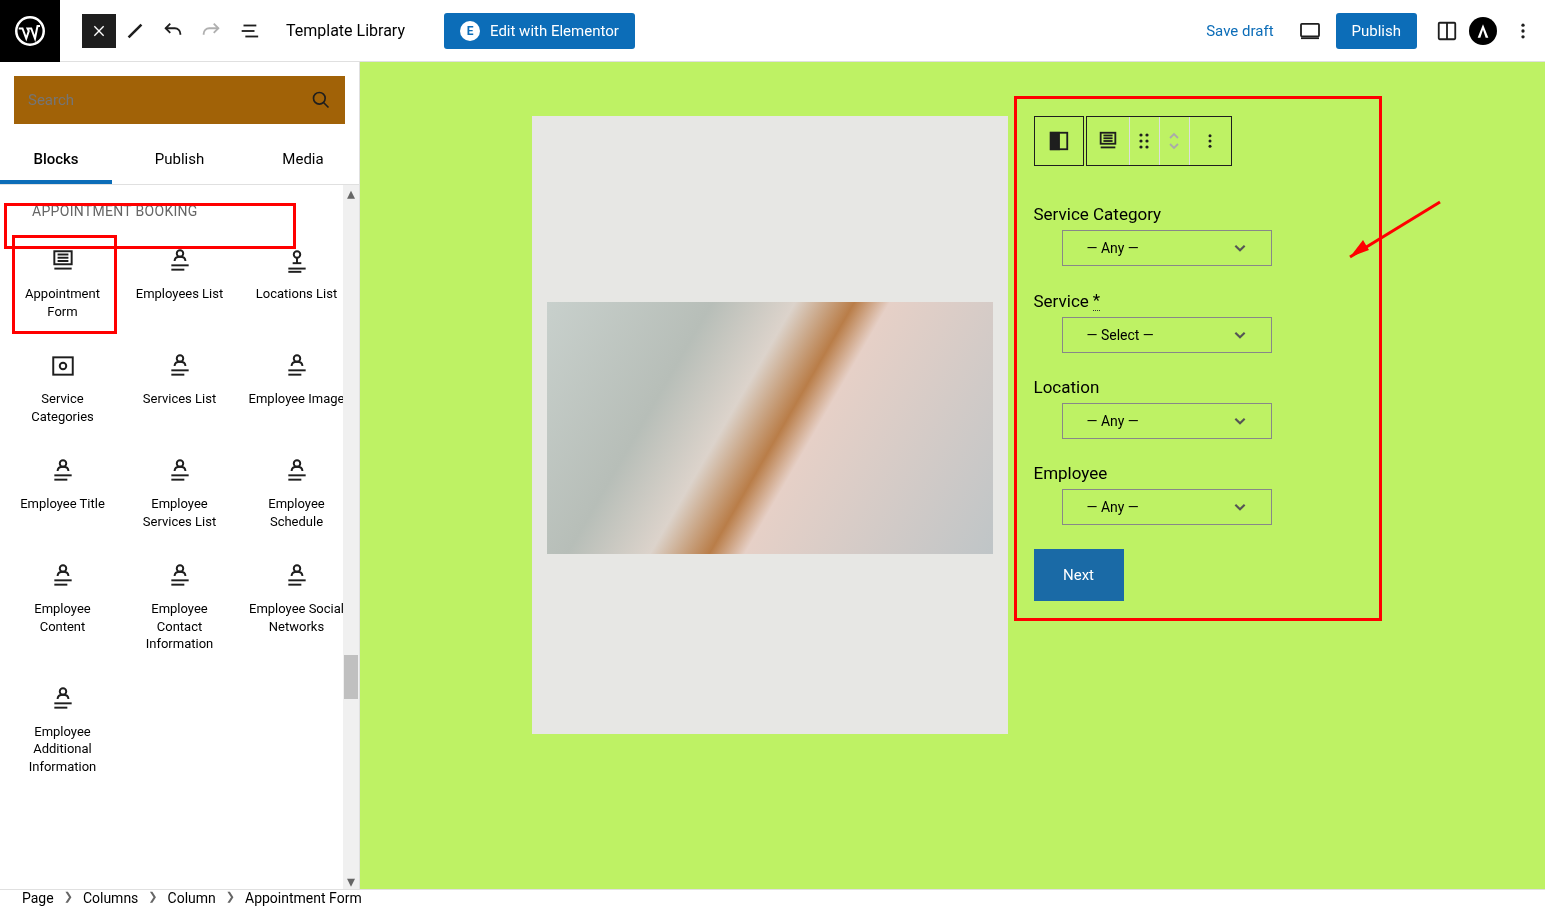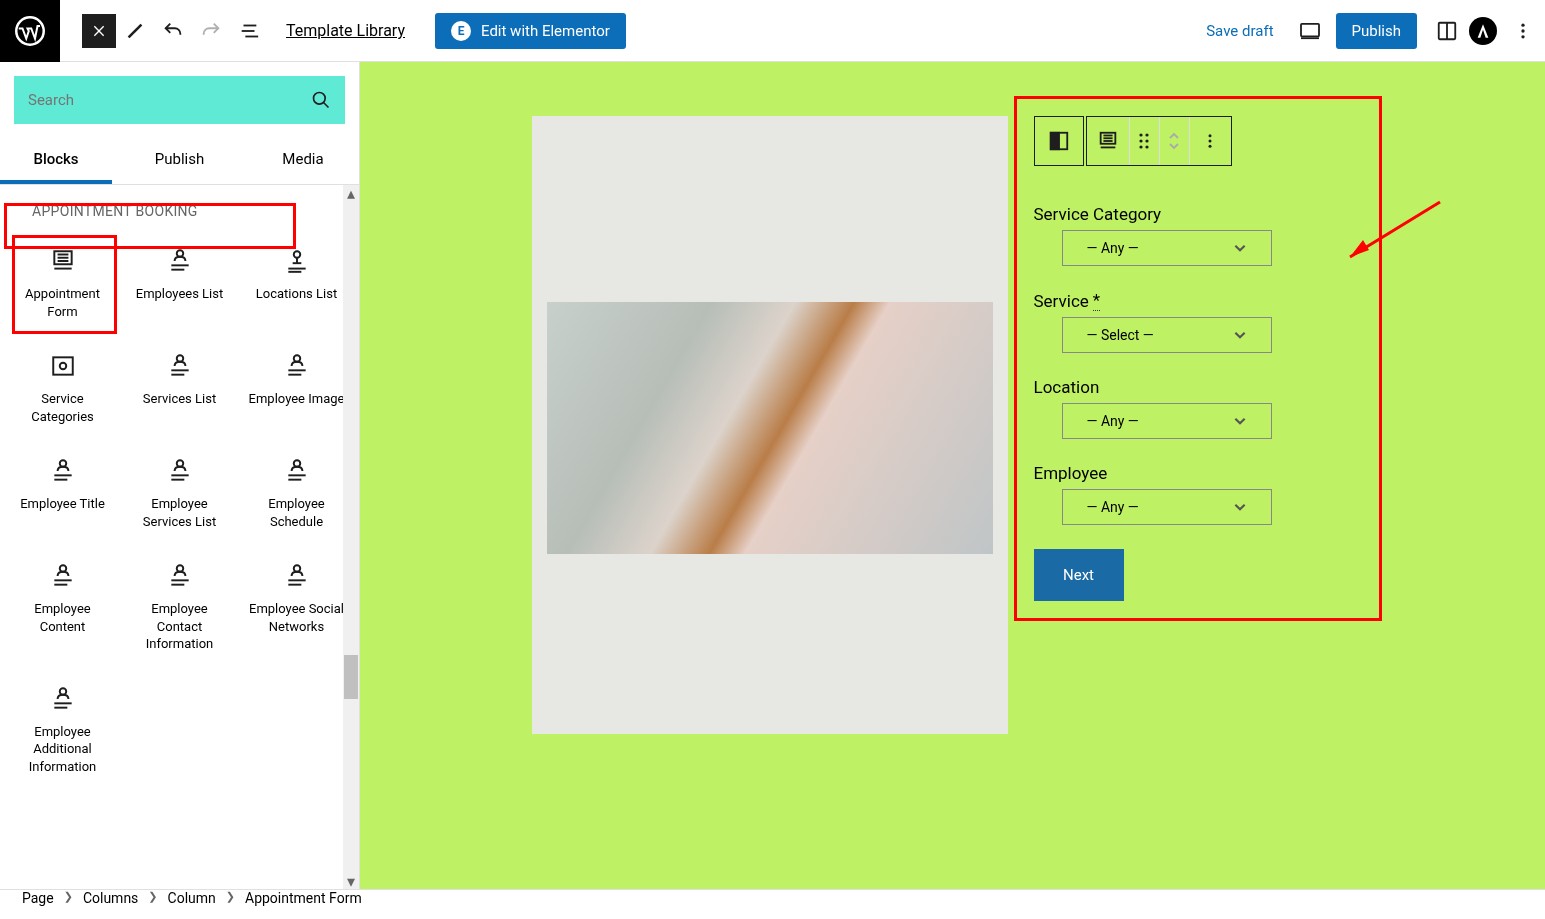--- a/index.html
+++ b/index.html
@@ -2,34 +2,34 @@
 <html><head>
 <meta charset="utf-8">
 <style>
 * { margin: 0; padding: 0; box-sizing: border-box; font-family: -apple-system, BlinkMacSystemFont, "Segoe UI", Roboto, sans-serif; }
 html, body { width: 100%; height: 100%; background: #fff; }
 
 .topbar { height: 62px; display: flex; align-items: center; border-bottom: 1px solid #e0e0e0; }
 .wp-logo { width: 60px; height: 62px; background: #000; display: flex; align-items: center; justify-content: center; }
 .close-btn { width: 34px; height: 34px; background: #1e1e1e; margin-left: 22px; display: flex; align-items: center; justify-content: center; cursor: pointer; }
 .toolbar-icon { width: 38px; height: 62px; display: flex; align-items: center; justify-content: center; cursor: pointer; }
-.template-lib { font-size: 16px; margin-left: 18px; margin-right: 30px; text-decoration: underline; }
+.template-lib { font-size: 16px; margin-left: 18px; margin-right: 39px; }
 .elementor-btn { background: #0c6db8; color: #fff; height: 36px; padding: 0 16px; border: none; border-radius: 3px; font-size: 15px; display: flex; align-items: center; gap: 10px; cursor: pointer; }
 .elementor-circle { width: 20px; height: 20px; background: #fff; border-radius: 50%; display: flex; align-items: center; justify-content: center; color: #0c6db8; font-size: 12px; font-weight: bold; }
 .spacer { flex: 1; }
 .save-draft { color: #0c6db8; font-size: 15px; margin-right: 18px; cursor: pointer; }
 .view-icon { width: 36px; height: 36px; display: flex; align-items: center; justify-content: center; cursor: pointer; margin-right: 8px; }
 .publish-btn { background: #0c6db8; color: #fff; height: 36px; padding: 0 16px; border: none; border-radius: 3px; font-size: 15px; margin-right: 12px; cursor: pointer; }
 .right-icon { width: 36px; height: 36px; display: flex; align-items: center; justify-content: center; cursor: pointer; margin-right: 4px; }
 .avatar-icon { width: 28px; height: 28px; border-radius: 50%; background: #000; display: flex; align-items: center; justify-content: center; color: #fff; margin-right: 8px; }
 
 .main { display: flex; height: calc(100% - 62px - 30px); }
 .sidebar { width: 360px; border-right: 1px solid #e0e0e0; display: flex; flex-direction: column; position: relative; }
 .search-wrap { padding: 14px; }
-.search-box { background: #5eead4; height: 48px; display: flex; align-items: center; padding: 0 14px; }
+.search-box { background: #a16207; height: 48px; display: flex; align-items: center; padding: 0 14px; }
 .search-input { flex: 1; background: transparent; border: none; outline: none; font-size: 15px; }
 .search-icon-wrap { cursor: pointer; }
 
 .tabs { display: flex; border-bottom: 1px solid #e0e0e0; }
 .tab { padding: 12px 0; text-align: center; font-size: 15px; cursor: pointer; }
 .tab.active { border-bottom: 4px solid #0c6db8; font-weight: 500; }
 .tab:nth-child(1){ width: 112px; }
 .tab:nth-child(2){ width: 135px; }
 .tab:nth-child(3){ width: 112px; }
 

